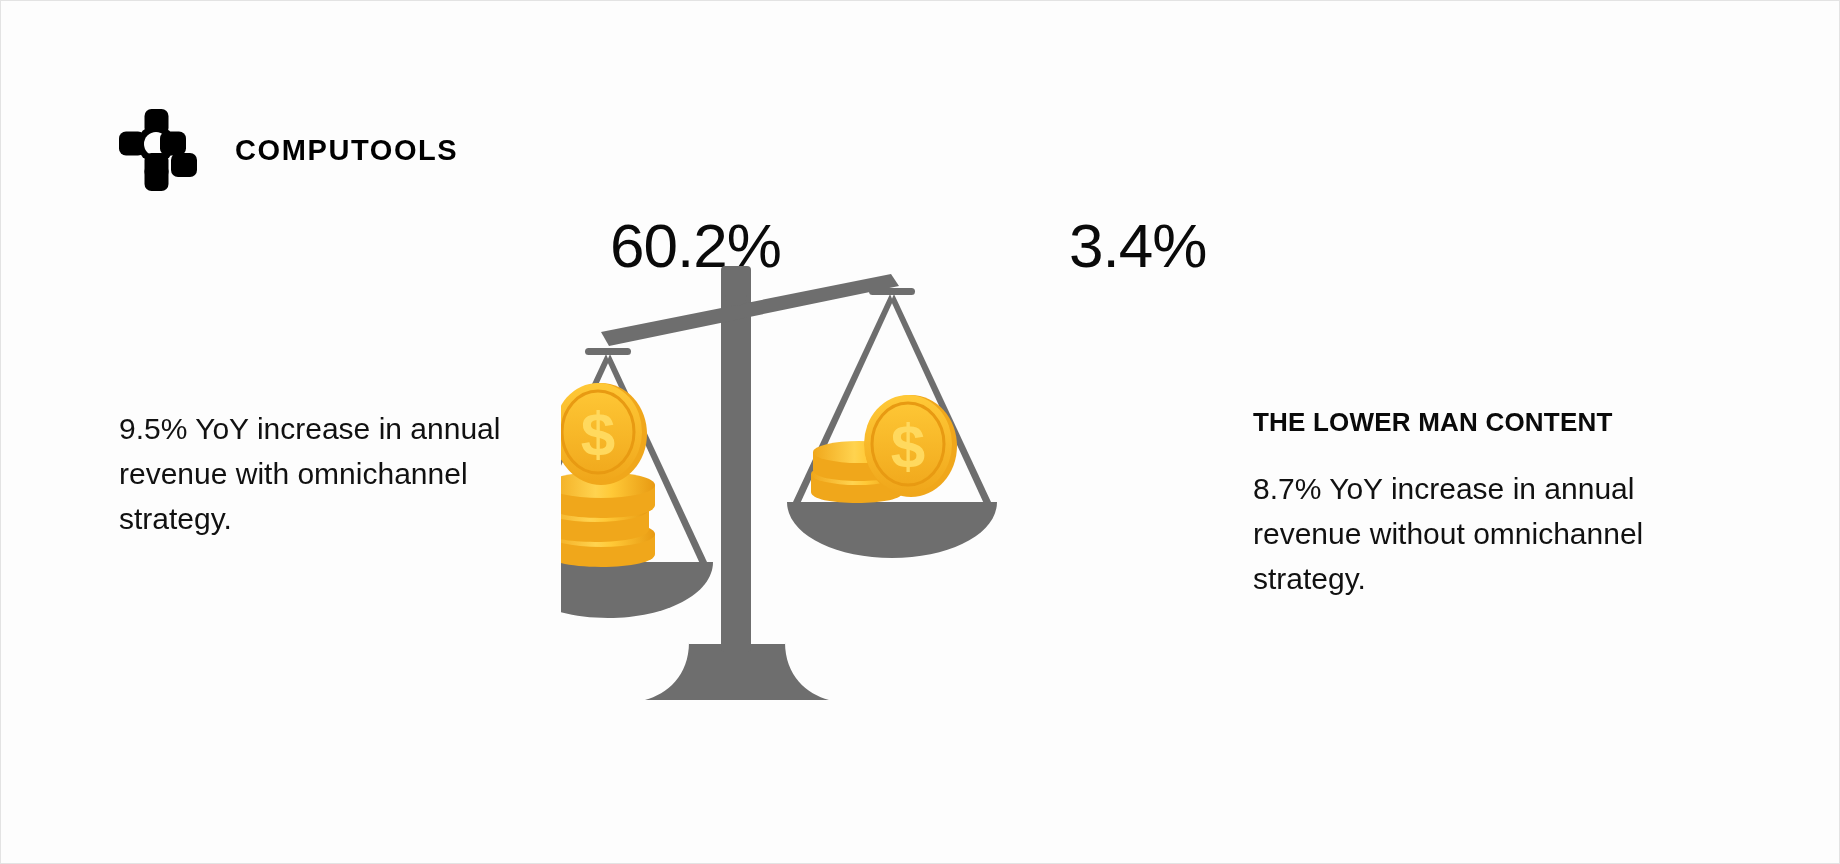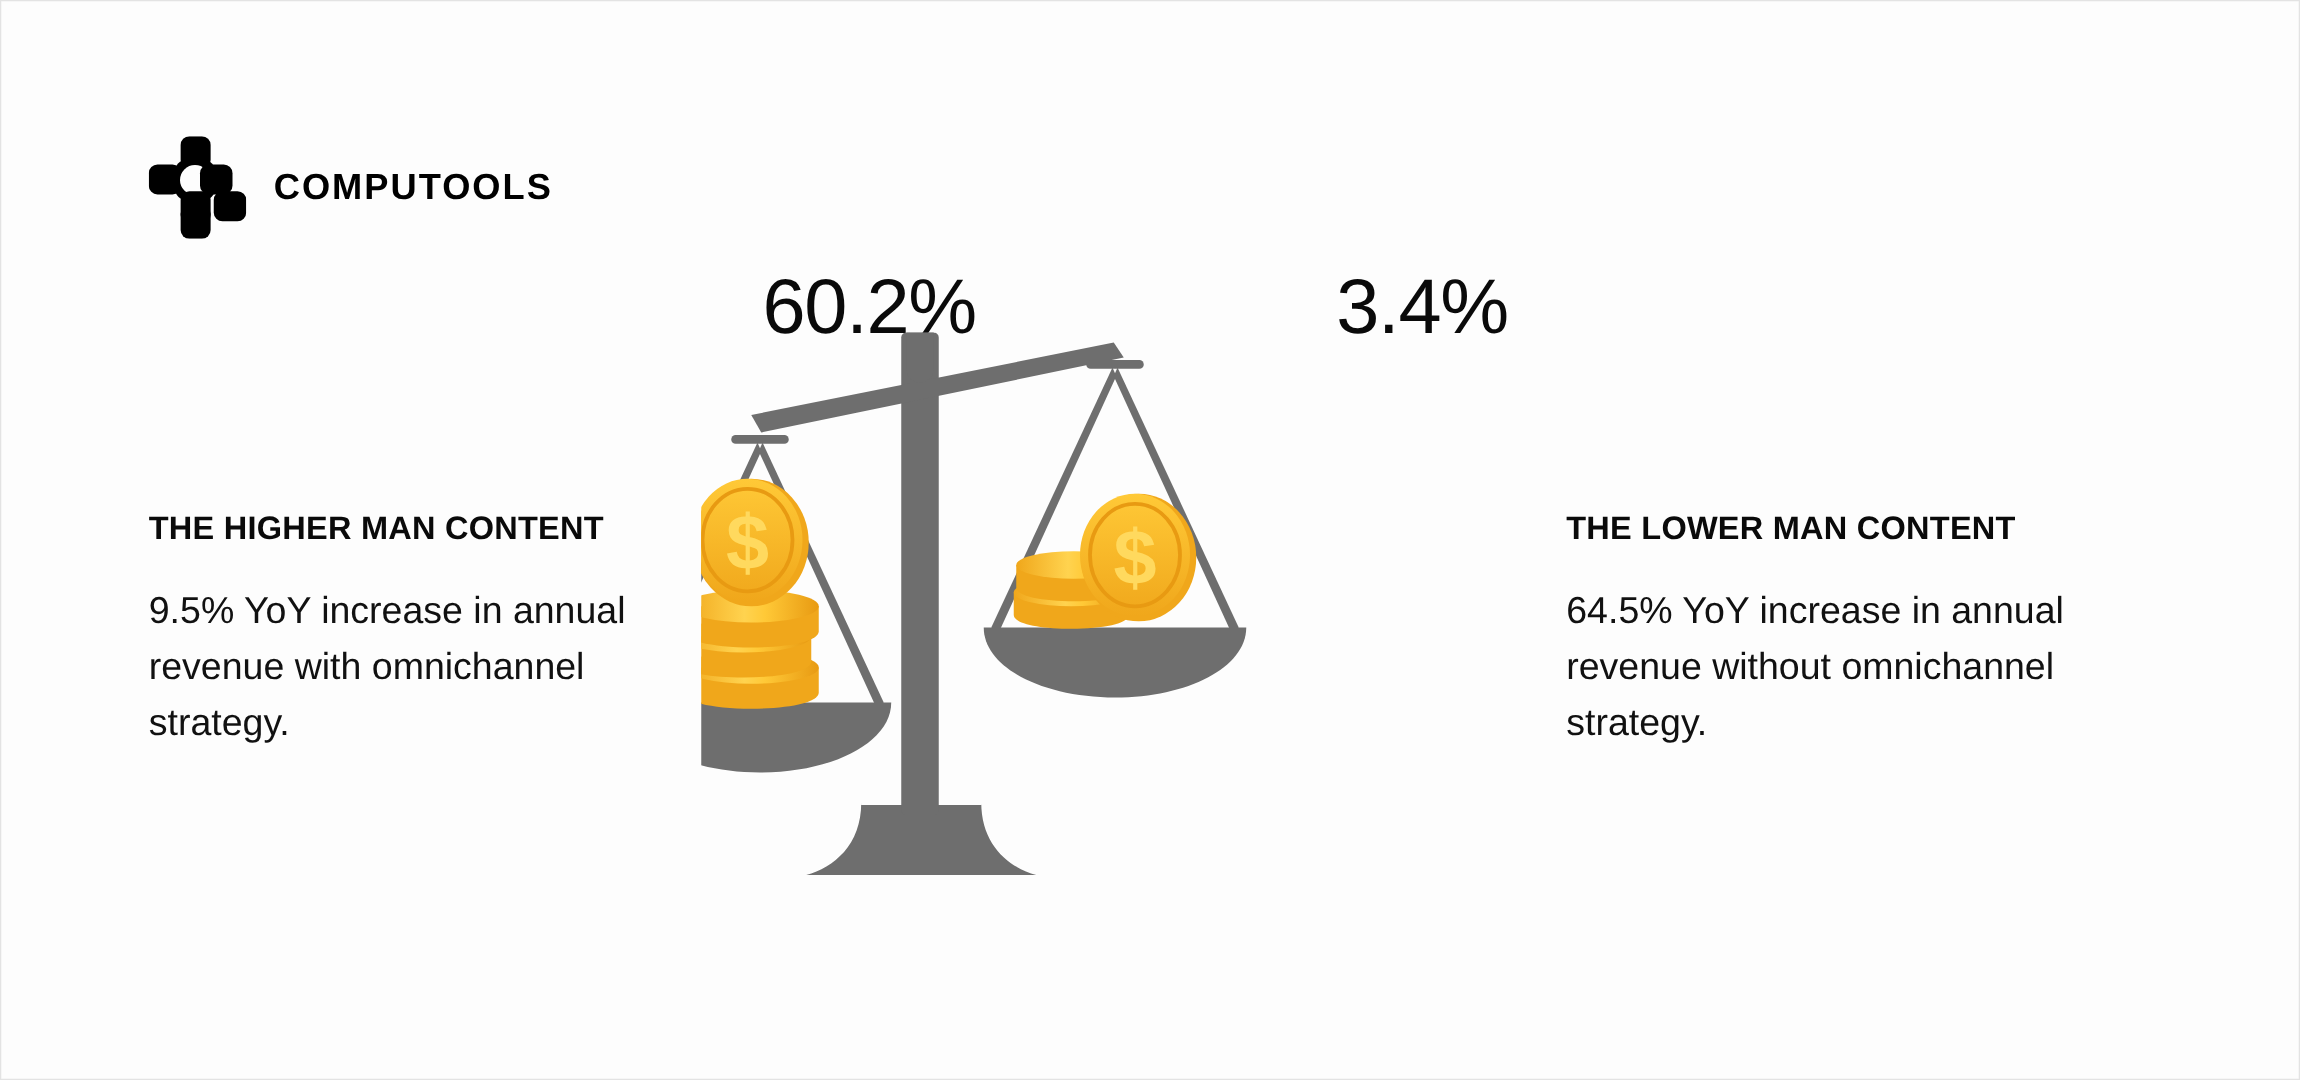--- a/index.html
+++ b/index.html
@@ -13,21 +13,21 @@
     position:relative;
     width:1840px;height:864px;
     background:#fdfdfd;
     box-sizing:border-box;
     border:1px solid #e3e3e3;
   }
 
   
   .logo{
     position:absolute;left:118px;top:108px;
-    display:flex;align-items:center;gap:22px;
+    display:flex;align-items:center;gap:38px;
   }
   .logo-mark{position:relative;width:78px;height:82px;flex:0 0 auto;}
   .logo-mark svg{display:block;}
   .logo-word{
     font-size:29px;font-weight:bold;letter-spacing:1.6px;
     color:#000000;line-height:1;white-space:nowrap;
   }
 
   
   .pct{
@@ -153,22 +153,21 @@
           <ellipse cx="350" cy="180" rx="46" ry="51" fill="#f0a71b"></ellipse>
           <ellipse cx="347" cy="178" rx="44" ry="49" fill="url(#coinFace)"></ellipse>
           <ellipse cx="347" cy="178" rx="36" ry="41" fill="none" stroke="#e89a12" stroke-width="3"></ellipse>
           <text x="347" y="201" text-anchor="middle" font-family="'Liberation Sans', sans-serif" font-size="62" font-weight="bold" fill="#ffd95e">$</text>
         </g>
       </g>
     </svg>
   </div>
 
   <div class="block block-left">
-    <h3>THE HIGHER MAN CONTENT</h3>
     <p>9.5% YoY increase in annual revenue with omnichannel strategy.</p>
   </div>
 
   <div class="block block-right">
     <h3>THE LOWER MAN CONTENT</h3>
-    <p>64.5% YoY increase in annual revenue without omnichannel strategy.</p>
+    <p>8.7% YoY increase in annual revenue without omnichannel strategy.</p>
   </div>
 
 </div>
 
 </body></html>

